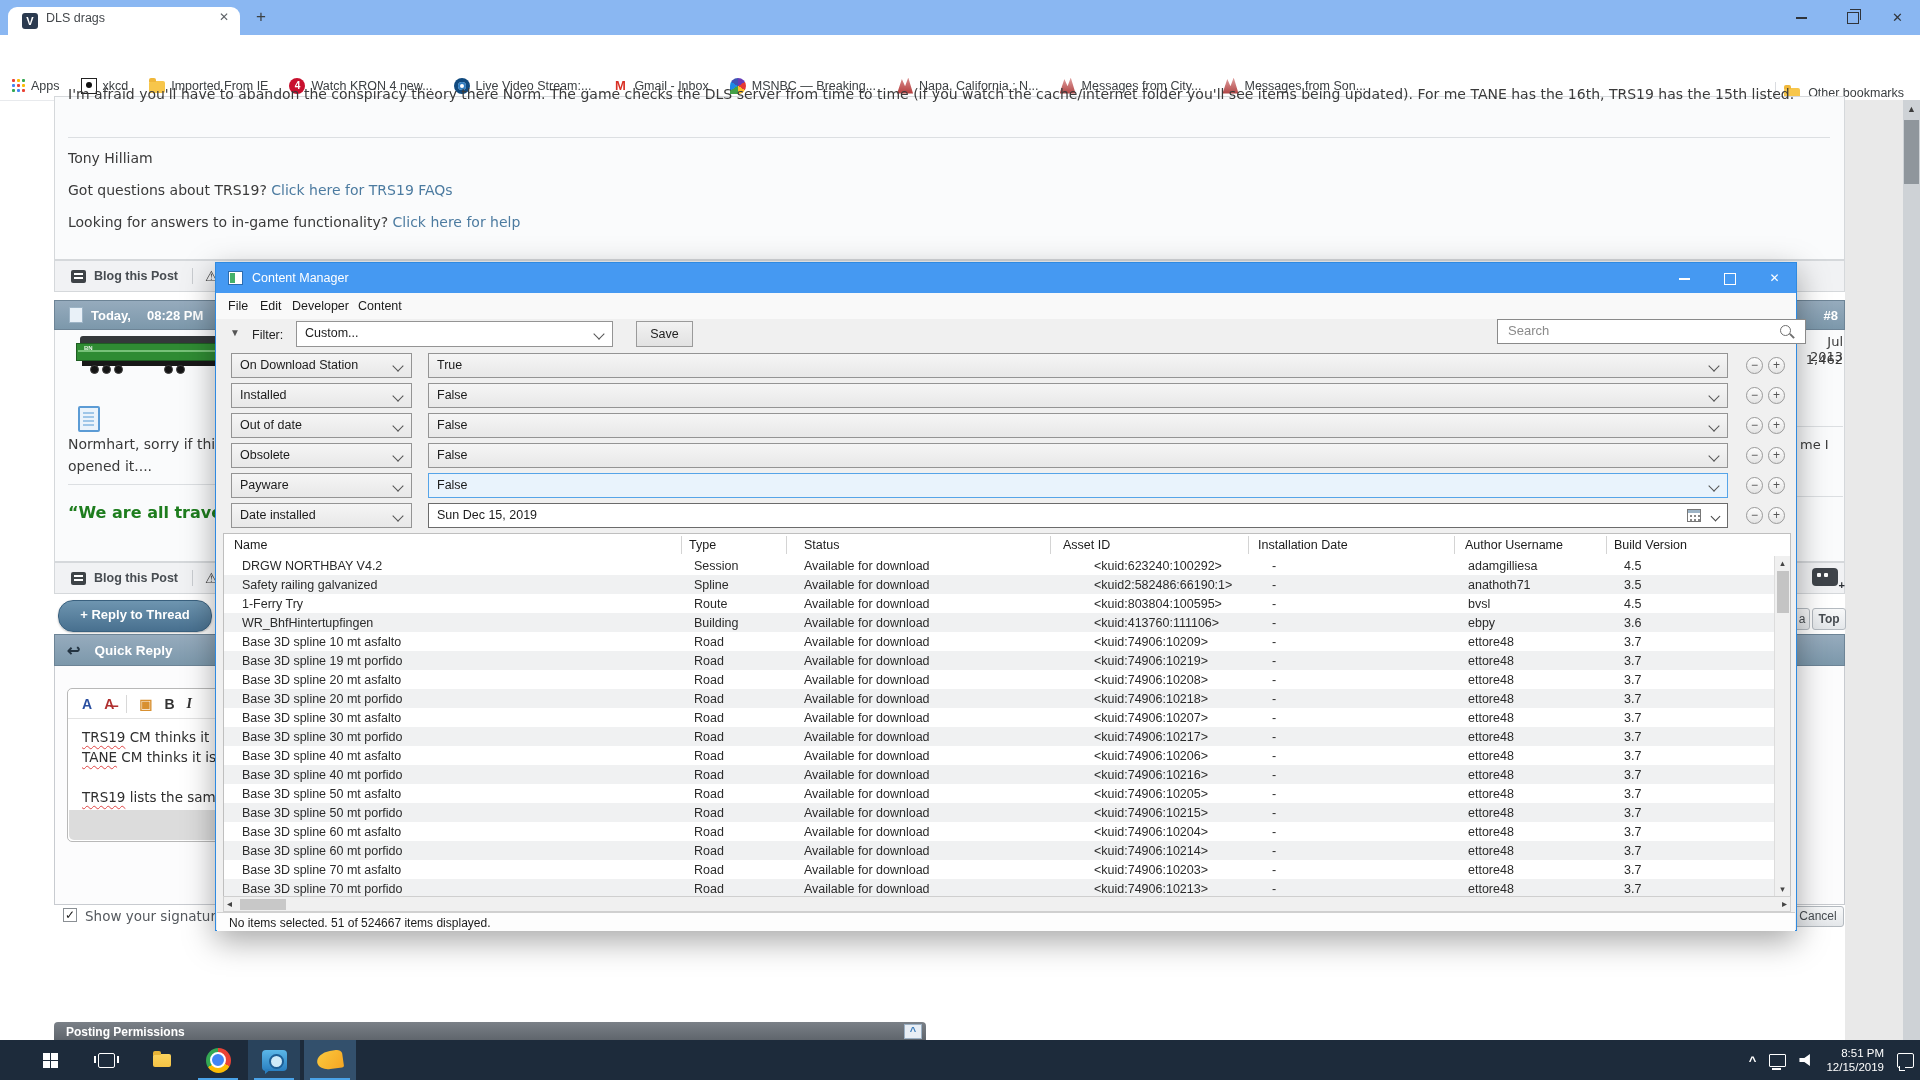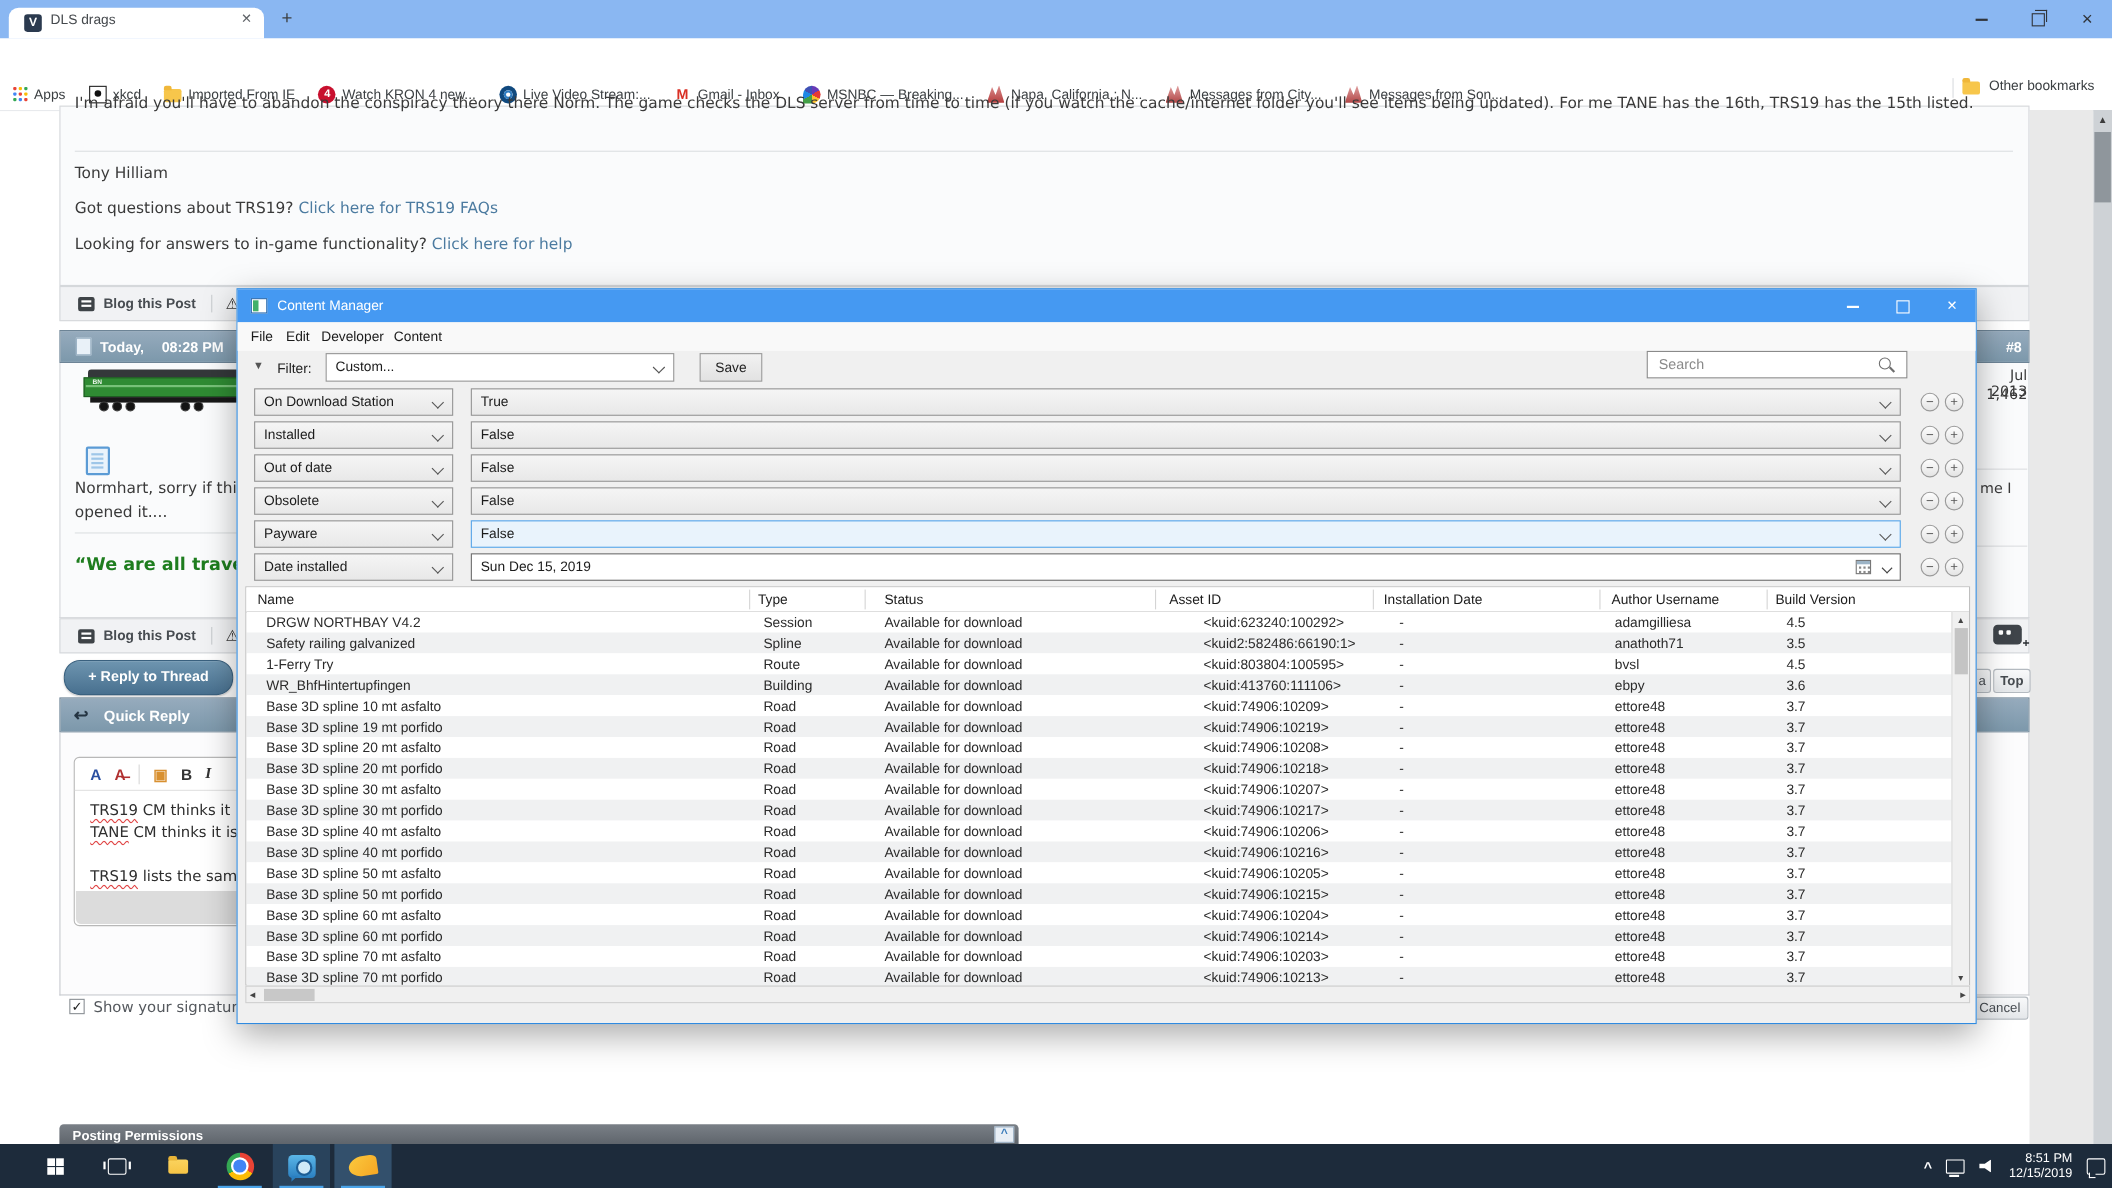--- a/index.html
+++ b/index.html
@@ -24,21 +24,21 @@
   .omni-info{left:132px;top:45px;font-size:14px;color:#5f6368;}
   .omni-url{left:156px;top:47px;font-size:13.5px;color:#202124;}
   .omni-star{left:1820px;top:44px;font-size:15px;color:#5f6368;}
   .avatar{left:1852px;top:39px;width:29px;height:29px;border-radius:50%;background:#7a49c9;color:#fff;
           font-size:13px;text-align:center;line-height:29px;}
   .menu-dots{left:1897px;top:43px;font-size:15px;color:#5f6368;letter-spacing:0;}
   .bmbar{left:0;top:71px;width:1920px;height:29px;background:#fff;border-bottom:1px solid #e8eaed;}
   .bm-left{left:12px;top:71px;height:29px;display:flex;align-items:center;gap:21px;}
   .bm-item{display:flex;align-items:center;gap:6px;}
   .bm-label{font-size:12.5px;color:#3c4043;white-space:nowrap;}
-  .bm-right{right:16px;top:71px;height:29px;display:flex;align-items:flex-start;gap:8px;}
+  .bm-right{right:16px;top:71px;height:29px;display:flex;align-items:flex-end;gap:8px;}
   .bm-div{width:1px;height:18px;background:#dadce0;}
   .bmic{width:16px;height:16px;position:relative;flex:none;}
   .apps-grid-icon{width:13px;height:13px;position:relative;}
   .apps-grid-icon i{position:absolute;width:3px;height:3px;border-radius:1px;background:#5f6368;}
   .xkcd-icon{background:#fff;border:1px solid #222;box-sizing:border-box;}
   .xkcd-icon::after{content:"";position:absolute;left:4px;top:3px;width:6px;height:6px;border-radius:50%;background:#111;}
   .folder-icon{background:#f7c64b;border-radius:2px;height:12px!important;margin-top:3px;}
   .folder-icon::before{content:"";position:absolute;left:0;top:-3px;width:7px;height:4px;background:#f0b73a;border-radius:2px 2px 0 0;}
   .kron4-icon{background:#c8102e;border-radius:50%;}
   .kron4-icon::after{content:"4";position:absolute;width:16px;text-align:center;color:#fff;font-size:10px;font-weight:bold;line-height:16px;}
@@ -126,21 +126,21 @@
   .cm-menu{position:absolute;left:0;top:30px;width:100%;height:26px;background:#f9f9f9;}
   .cm-menu span{position:absolute;top:6px;font-size:12.5px;color:#1b1b1b;}
   .cm-filter-tri{position:absolute;left:14px;top:64px;color:#555;font-size:10px;}
   .cm-filter-lbl{position:absolute;left:36px;top:65px;font-size:12.5px;}
   .combo{position:absolute;background:linear-gradient(#f5f5f5,#e8e8e8);border:1px solid #949494;box-sizing:border-box;}
   .combo .val{position:absolute;left:8px;top:4px;font-size:12.5px;color:#1b1b1b;white-space:nowrap;}
   .chev{position:absolute;right:9px;top:8px;width:7px;height:7px;border-right:1.6px solid #555;border-bottom:1.6px solid #555;transform:rotate(45deg);}
   .preset-combo{left:80px;top:58px;width:317px;height:26px;background:#fff;}
   .save-btn{position:absolute;left:420px;top:58px;width:57px;height:26px;background:linear-gradient(#f2f2f2,#e2e2e2);
             border:1px solid #9a9a9a;box-sizing:border-box;text-align:center;line-height:24px;font-size:12.5px;}
-  .search-box{position:absolute;left:1281px;top:56px;width:237px;height:25px;background:#fff;border:1px solid #8a8a8a;box-sizing:border-box;}
+  .search-box{position:absolute;left:1281px;top:56px;width:309px;height:25px;background:#fff;border:1px solid #8a8a8a;box-sizing:border-box;}
   .search-box input{position:absolute;left:8px;top:2px;width:250px;border:none;outline:none;font-size:13px;color:#222;
                     font-family:"Liberation Sans",sans-serif;background:transparent;}
   .search-box input::placeholder{color:#8a8a8a;}
   .mag{position:absolute;right:14px;top:5px;width:9px;height:9px;border:1.8px solid #6e6e6e;border-radius:50%;}
   .mag::after{content:"";position:absolute;right:-5px;bottom:-2px;width:6px;height:2px;background:#6e6e6e;transform:rotate(45deg);}
   .frow-field{left:15px;width:181px;height:25px;}
   .frow-val{left:212px;width:1300px;height:25px;}
   .frow-val.hl{background:#e9f3fc;border:1.5px solid #56a4e8;}
   .frow-val.date{background:#fff;border:1px solid #6b6b6b;}
   .roundbtn{position:absolute;width:17px;height:17px;border-radius:50%;border:1px solid #9a9a9a;background:linear-gradient(#fdfdfd,#e4e4e4);
@@ -683,20 +683,23 @@
         <span class="vs-up">▴</span>
         <span class="vs-thumb"></span>
         <span class="vs-dn">▾</span>
       </div>
     </div>
     <div class="hscroll">
       <span class="hs-l">◂</span>
       <span class="hs-thumb"></span>
       <span class="hs-r">▸</span>
     </div>
+    <div class="cm-status">
+      <span>No items selected. 51 of 524667 items displayed.</span>
+    </div>
   </div>
 
   <div class="abs taskbar">
     <div class="tb-cell" style="left:24px;">
       <span class="winlogo">
           <i style="left:0;top:0;"></i>
           <i style="left:8px;top:0;"></i>
           <i style="left:0;top:8px;"></i>
           <i style="left:8px;top:8px;"></i>
         </span>

